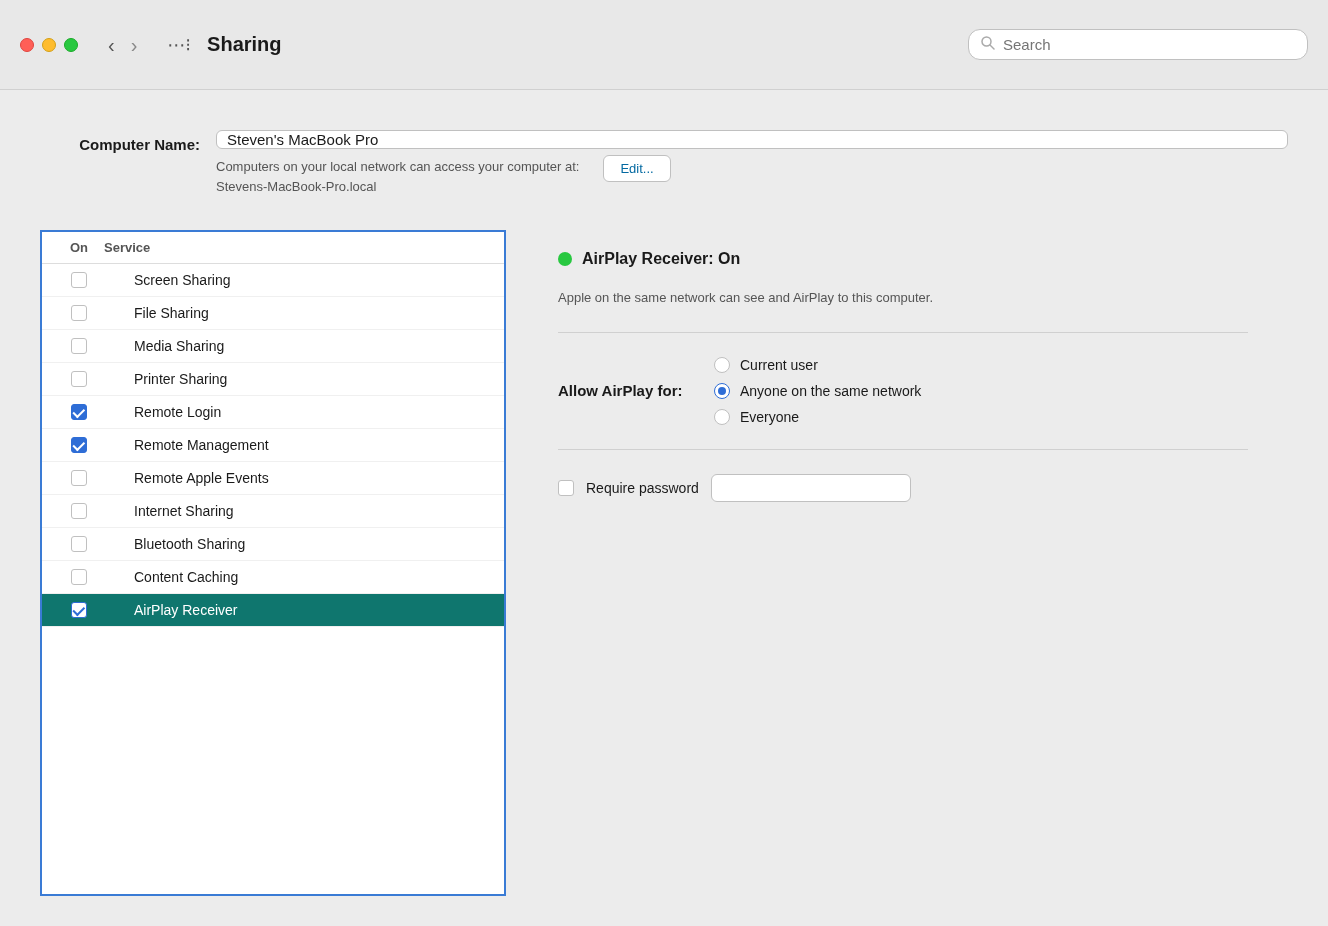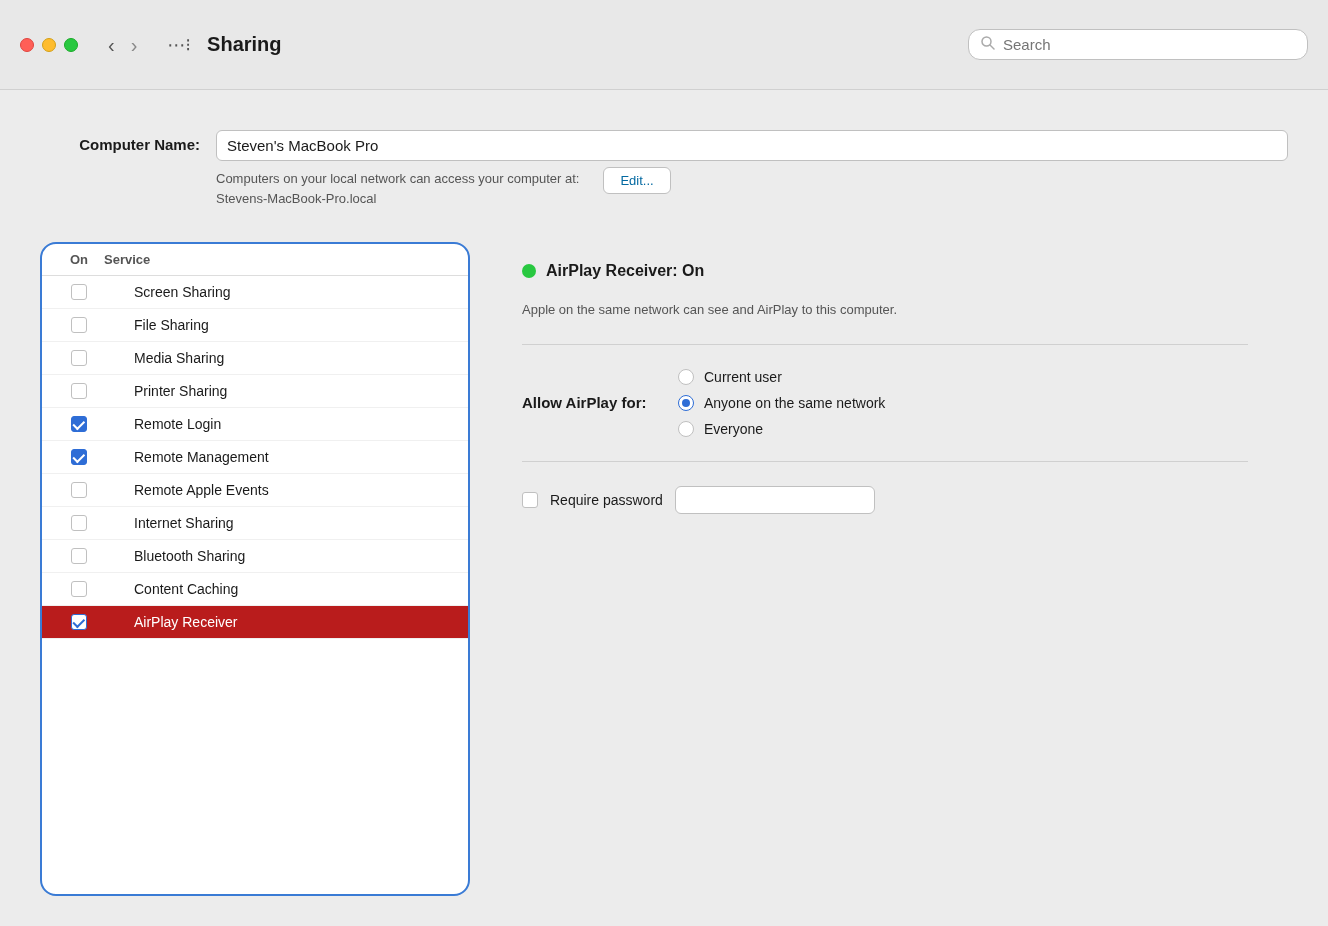--- a/index.html
+++ b/index.html
@@ -127,21 +127,21 @@
     .computer-name-right {
       flex: 1;
       display: flex;
       flex-direction: column;
       gap: 8px;
     }
 
     .computer-name-input {
       border: 1px solid #c0c0c0;
       border-radius: 6px;
-      padding: 6px 10px;
+      padding: 0 10px;
       font-size: 15px;
       color: #1a1a1a;
       background: white;
       width: 100%;
       outline: none;
     }
 
     .computer-name-desc {
       font-size: 13px;
       color: #555;
@@ -169,23 +169,23 @@
 
     
     .services-panel {
       display: flex;
       gap: 0;
       flex: 1;
     }
 
     
     .services-list {
-      width: 430px;
+      width: 466px;
       border: 2px solid #3a7bd5;
-      border-radius: 16px;
+      border-radius: 0;
       background: white;
       overflow: hidden;
       flex-shrink: 0;
     }
 
     .services-list-header {
       display: flex;
       padding: 8px 12px;
       border-bottom: 1px solid #ddd;
       font-size: 13px;
@@ -207,21 +207,21 @@
       padding: 7px 12px;
       cursor: pointer;
       border-bottom: 1px solid #f0f0f0;
     }
 
     .service-row:last-child {
       border-bottom: none;
     }
 
     .service-row.selected {
-      background: #b91c1c;
+      background: #0f766e;
     }
 
     .service-row.selected .service-name {
       color: white;
     }
 
     .col-on {
       width: 50px;
       display: flex;
       align-items: center;

